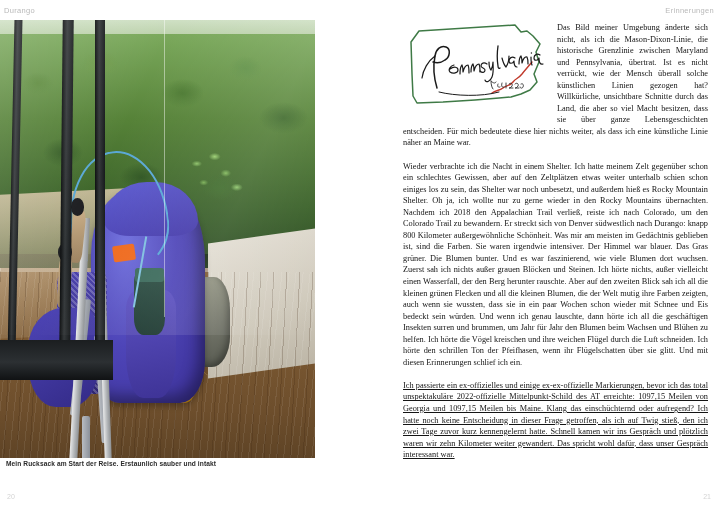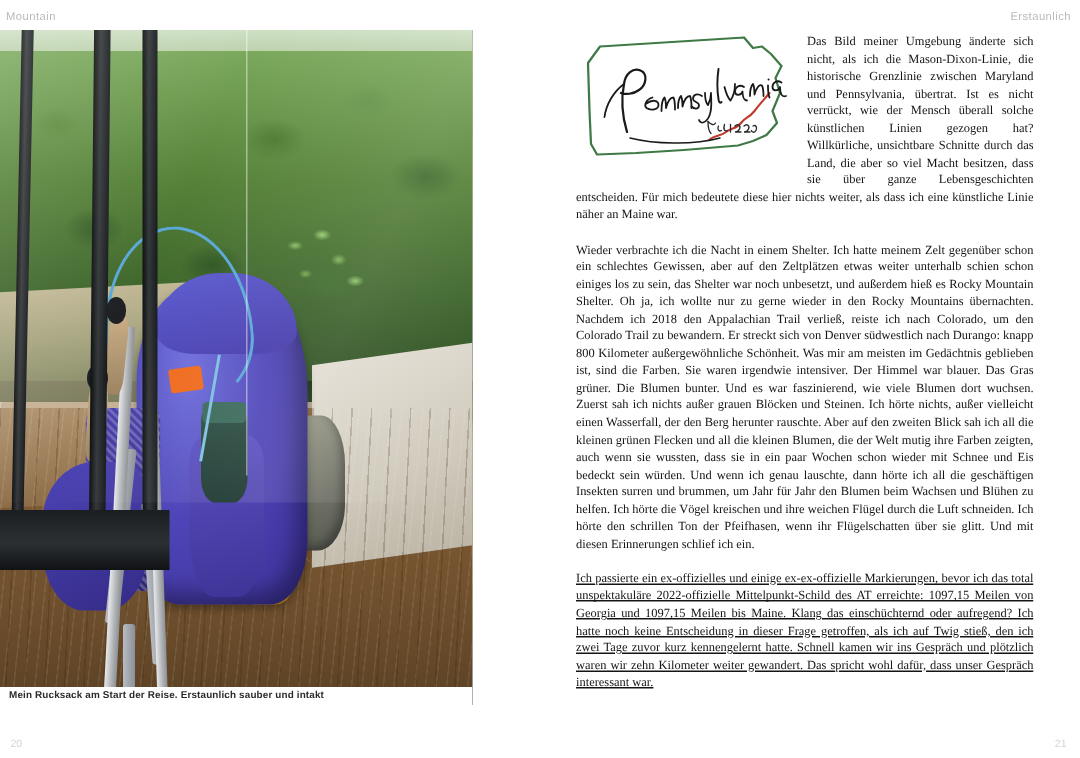--- a/index.html
+++ b/index.html
@@ -318,21 +318,21 @@
     font-weight: bold;
     letter-spacing: 0.1px;
     color: #2b2b2b;
     white-space: nowrap;
     overflow: hidden;
   }
 
   
   .text-col {
     position: absolute;
-    left: 384px;
+    left: 403px;
     top: 22px;
     width: 305px;
     height: 455px;
     font-size: 8.3px;
     line-height: 11.55px;
     text-align: justify;
     color: #141414;
     overflow: hidden;
   }
   .text-col p {
@@ -352,22 +352,22 @@
     margin: 0 8px 2px 0;
     shape-outside: inset(0);
   }
   .state-map svg { display: block; width: 146px; height: 92px; }
 </style>
 </head>
 <body>
 
 <div class="spread">
 
-  <div class="runhead runhead-left">Mountain</div>
-  <div class="runhead runhead-right">Erstaunlich</div>
+  <div class="runhead runhead-left">Durango</div>
+  <div class="runhead runhead-right">Erinnerungen</div>
 
   <div class="photo-frame">
     <div class="photo">
 
       <div class="sky-glow"></div>
       <div class="hedge"></div>
       <div class="hedge-leafsprig"></div>
       <div class="hedge-shadow"></div>
       <div class="patio">
         <div class="patio-lines"></div>

